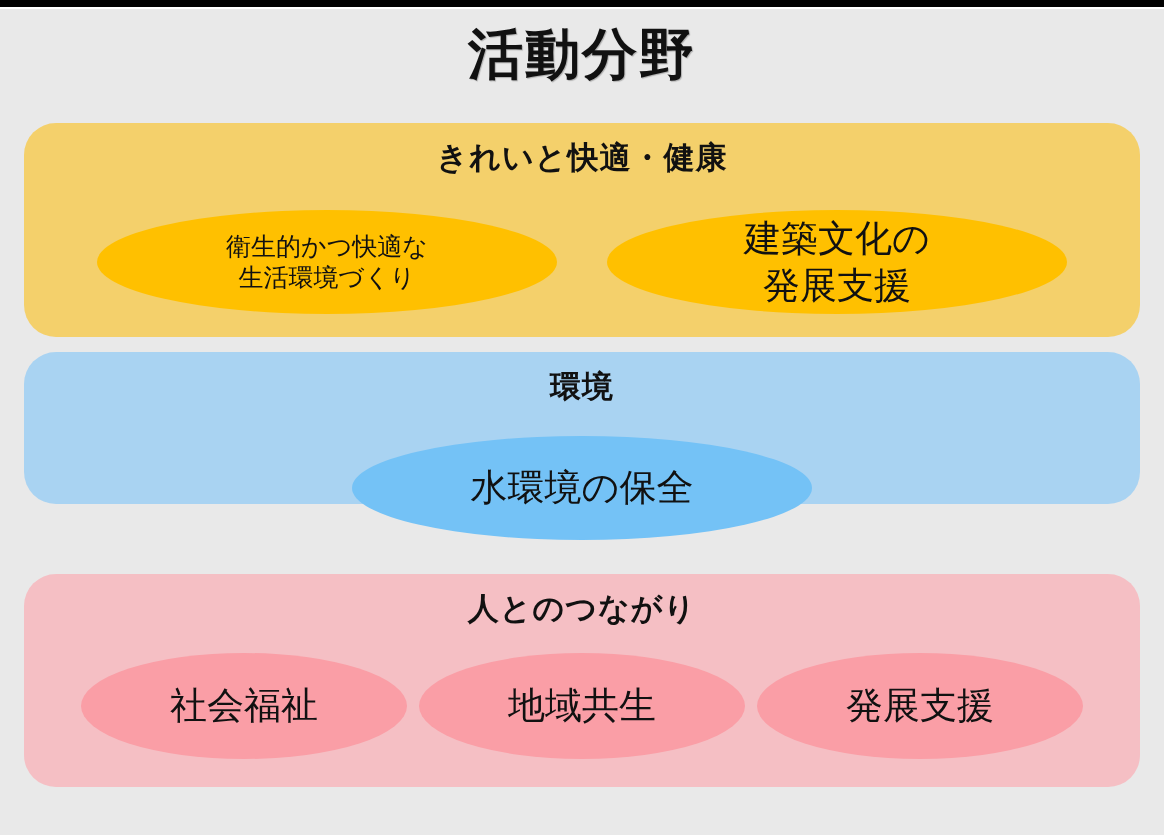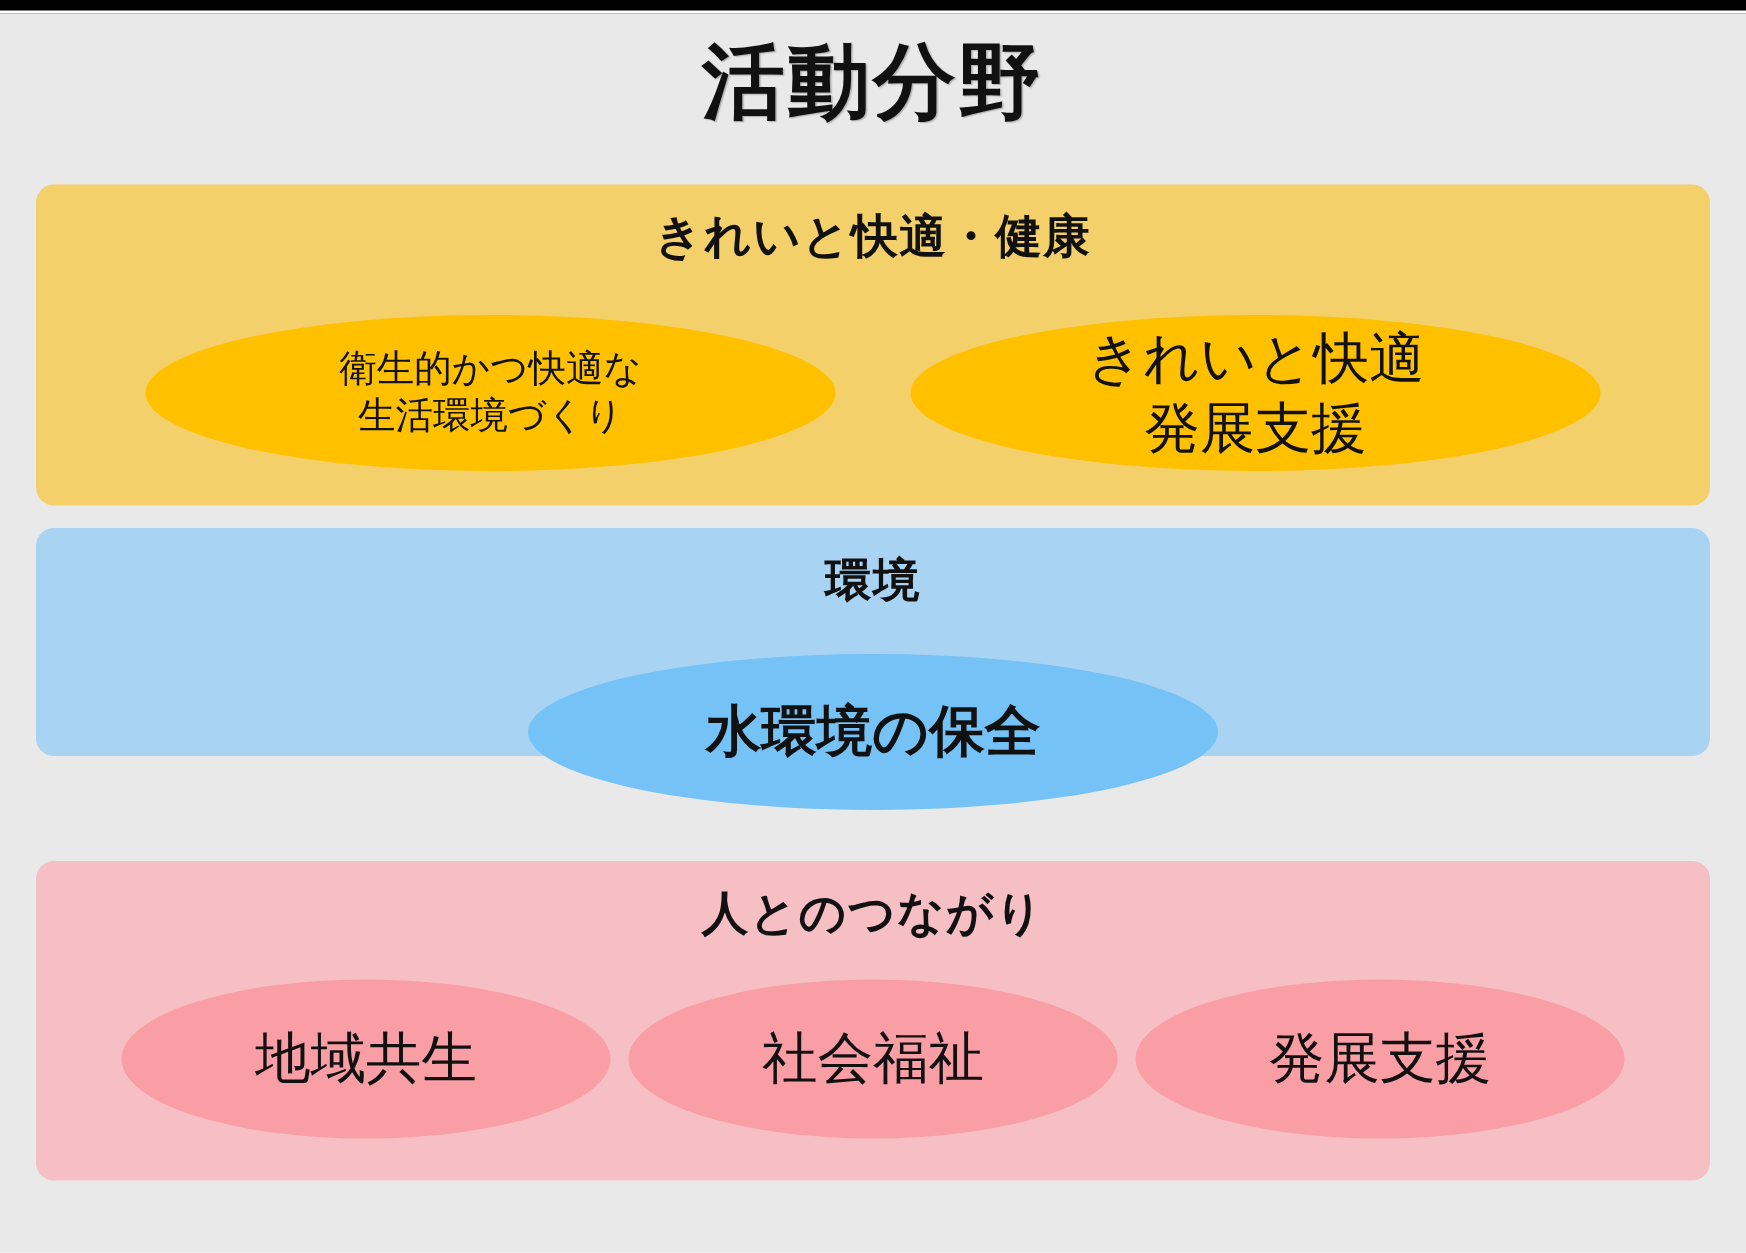--- a/index.html
+++ b/index.html
@@ -17,35 +17,35 @@
   .top-bar{
     position:absolute;top:0;left:0;width:100%;height:9px;
     background:var(--top-bar);border-bottom:2px solid #ffffff;
   }
   .page-title{
     position:absolute;top:18px;left:0;width:100%;
     text-align:center;font-size:55px;font-weight:900;
     letter-spacing:2px;text-shadow:1px 1px 1px rgba(0,0,0,0.25);
   }
   .section{
-    position:absolute;left:24px;width:1116px;border-radius:12px;
+    position:absolute;left:24px;width:1116px;border-radius:32px;
   }
   .sec-yellow{top:123px;height:214px;background:var(--yellow-band);}
   .sec-blue{top:352px;height:152px;background:var(--blue-band);}
   .sec-pink{top:574px;height:213px;background:var(--pink-band);}
   .sec-header{
     text-align:center;font-size:31px;font-weight:bold;
     padding-top:14px;letter-spacing:1px;
   }
   .ellipse-row{
     position:absolute;left:0;width:100%;
     display:flex;justify-content:center;align-items:center;
   }
   .sec-yellow .ellipse-row{top:87px;gap:50px;}
-  .sec-blue .ellipse-row{top:84px;gap:50px;font-weight:bold;}
+  .sec-blue .ellipse-row{top:84px;gap:50px;}
   .sec-pink .ellipse-row{top:79px;gap:12px;}
   .bubble{
     border-radius:50%;display:flex;align-items:center;justify-content:center;
     text-align:center;white-space:pre-line;
   }
   .bubble-wide{width:460px;height:104px;}
   .bubble-small{width:326px;height:106px;}
   .sec-yellow .bubble{background:var(--yellow-ellipse);}
   .sec-blue .bubble{background:var(--blue-ellipse);}
   .sec-pink .bubble{background:var(--pink-ellipse);}
@@ -59,34 +59,34 @@
 
   <div class="top-bar"></div>
 
   <h1 class="page-title">活動分野</h1>
 
   <div class="section sec-yellow">
     <div class="sec-header">きれいと快適・健康</div>
     <div class="ellipse-row">
       <div class="bubble bubble-wide txt-sm">衛生的かつ快適な
 生活環境づくり</div>
-      <div class="bubble bubble-wide txt-lg">きれいと快適
+      <div class="bubble bubble-wide txt-lg">建築文化の
 発展支援</div>
     </div>
   </div>
 
   <div class="section sec-blue">
     <div class="sec-header">環境</div>
     <div class="ellipse-row">
       <div class="bubble bubble-wide txt-lg">水環境の保全</div>
     </div>
   </div>
 
   <div class="section sec-pink">
     <div class="sec-header">人とのつながり</div>
     <div class="ellipse-row">
+      <div class="bubble bubble-small txt-lg">社会福祉</div>
       <div class="bubble bubble-small txt-lg">地域共生</div>
-      <div class="bubble bubble-small txt-lg">社会福祉</div>
       <div class="bubble bubble-small txt-lg">発展支援</div>
     </div>
   </div>
 
 </div>
 
 </body></html>

